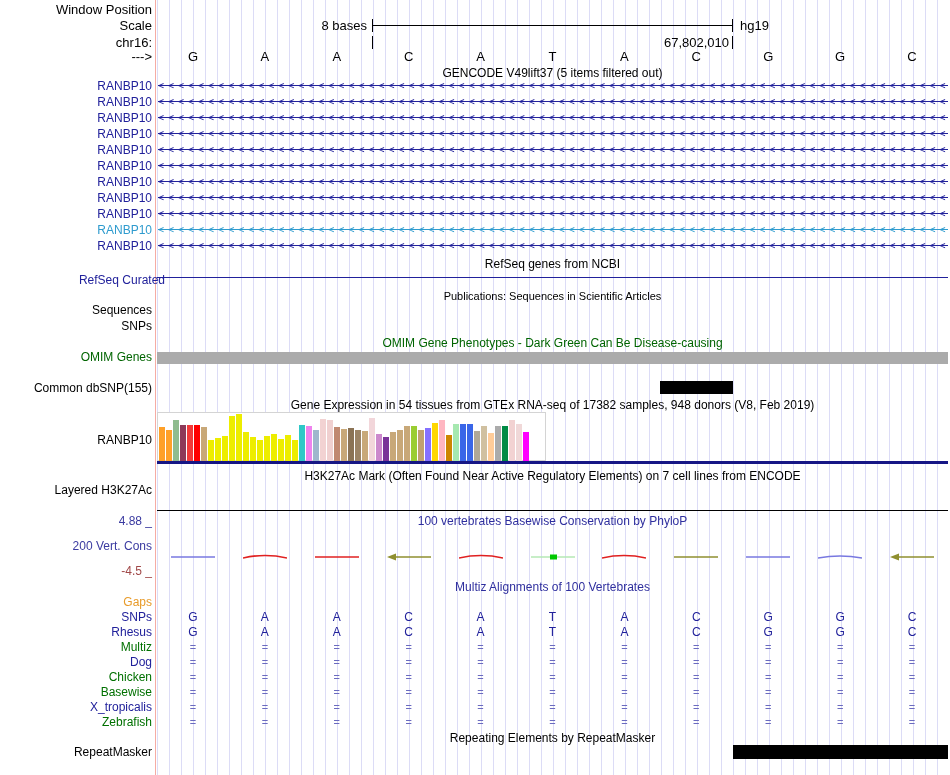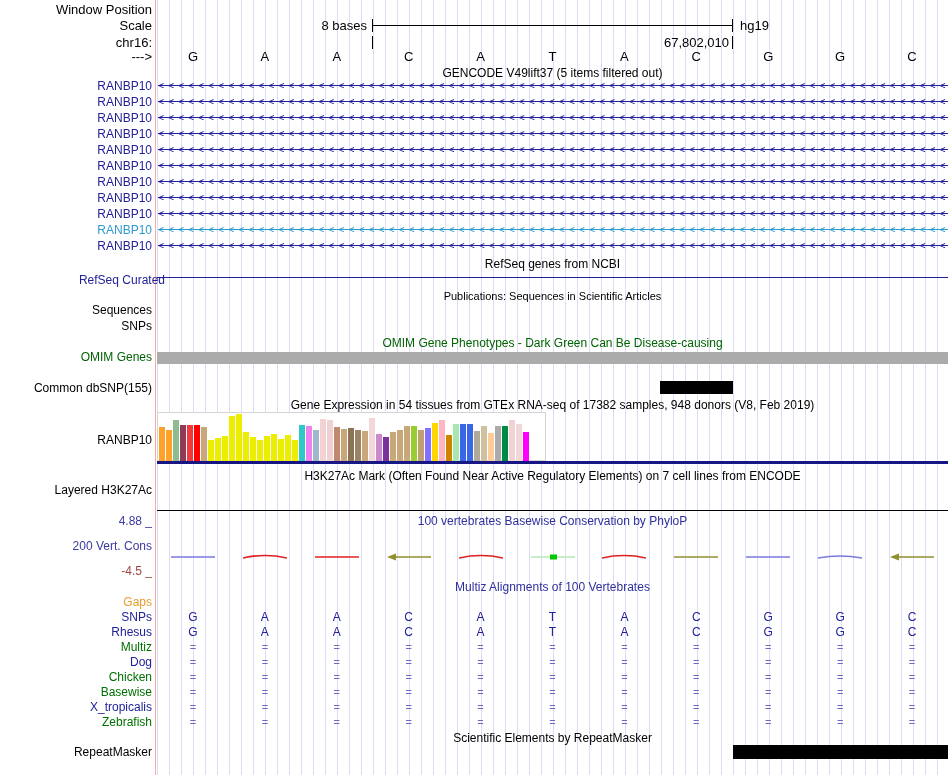--- a/index.html
+++ b/index.html
@@ -266,21 +266,21 @@
       <div style="position: absolute; left: 372.727px; top: 715px; width: 71.9091px; text-align: center; font-size: 11px; line-height: 14px; color: rgb(107, 107, 192);">=</div>
       <div style="position: absolute; left: 444.636px; top: 715px; width: 71.9091px; text-align: center; font-size: 11px; line-height: 14px; color: rgb(107, 107, 192);">=</div>
       <div style="position: absolute; left: 516.545px; top: 715px; width: 71.9091px; text-align: center; font-size: 11px; line-height: 14px; color: rgb(107, 107, 192);">=</div>
       <div style="position: absolute; left: 588.455px; top: 715px; width: 71.9091px; text-align: center; font-size: 11px; line-height: 14px; color: rgb(107, 107, 192);">=</div>
       <div style="position: absolute; left: 660.364px; top: 715px; width: 71.9091px; text-align: center; font-size: 11px; line-height: 14px; color: rgb(107, 107, 192);">=</div>
       <div style="position: absolute; left: 732.273px; top: 715px; width: 71.9091px; text-align: center; font-size: 11px; line-height: 14px; color: rgb(107, 107, 192);">=</div>
       <div style="position: absolute; left: 804.182px; top: 715px; width: 71.9091px; text-align: center; font-size: 11px; line-height: 14px; color: rgb(107, 107, 192);">=</div>
       <div style="position: absolute; left: 876.091px; top: 715px; width: 71.9091px; text-align: center; font-size: 11px; line-height: 14px; color: rgb(107, 107, 192);">=</div>
     </div>
 
-  <div class="ctr t12" style="top:731px">Scientific Elements by RepeatMasker</div>
+  <div class="ctr t12" style="top:731px">Repeating Elements by RepeatMasker</div>
   <div class="ml t12" style="top:745px">RepeatMasker</div>
   <div class="abs barblack" style="left:733px;top:745px;width:215px;height:14px"></div>
 <div style="position: absolute; left: 157px; top: 50px; width: 71.9091px; text-align: center; font-size: 13px; line-height: 14px;">G</div>
     <div style="position: absolute; left: 228.909px; top: 50px; width: 71.9091px; text-align: center; font-size: 13px; line-height: 14px;">A</div>
     <div style="position: absolute; left: 300.818px; top: 50px; width: 71.9091px; text-align: center; font-size: 13px; line-height: 14px;">A</div>
     <div style="position: absolute; left: 372.727px; top: 50px; width: 71.9091px; text-align: center; font-size: 13px; line-height: 14px;">C</div>
     <div style="position: absolute; left: 444.636px; top: 50px; width: 71.9091px; text-align: center; font-size: 13px; line-height: 14px;">A</div>
     <div style="position: absolute; left: 516.545px; top: 50px; width: 71.9091px; text-align: center; font-size: 13px; line-height: 14px;">T</div>
     <div style="position: absolute; left: 588.455px; top: 50px; width: 71.9091px; text-align: center; font-size: 13px; line-height: 14px;">A</div>
     <div style="position: absolute; left: 660.364px; top: 50px; width: 71.9091px; text-align: center; font-size: 13px; line-height: 14px;">C</div>

